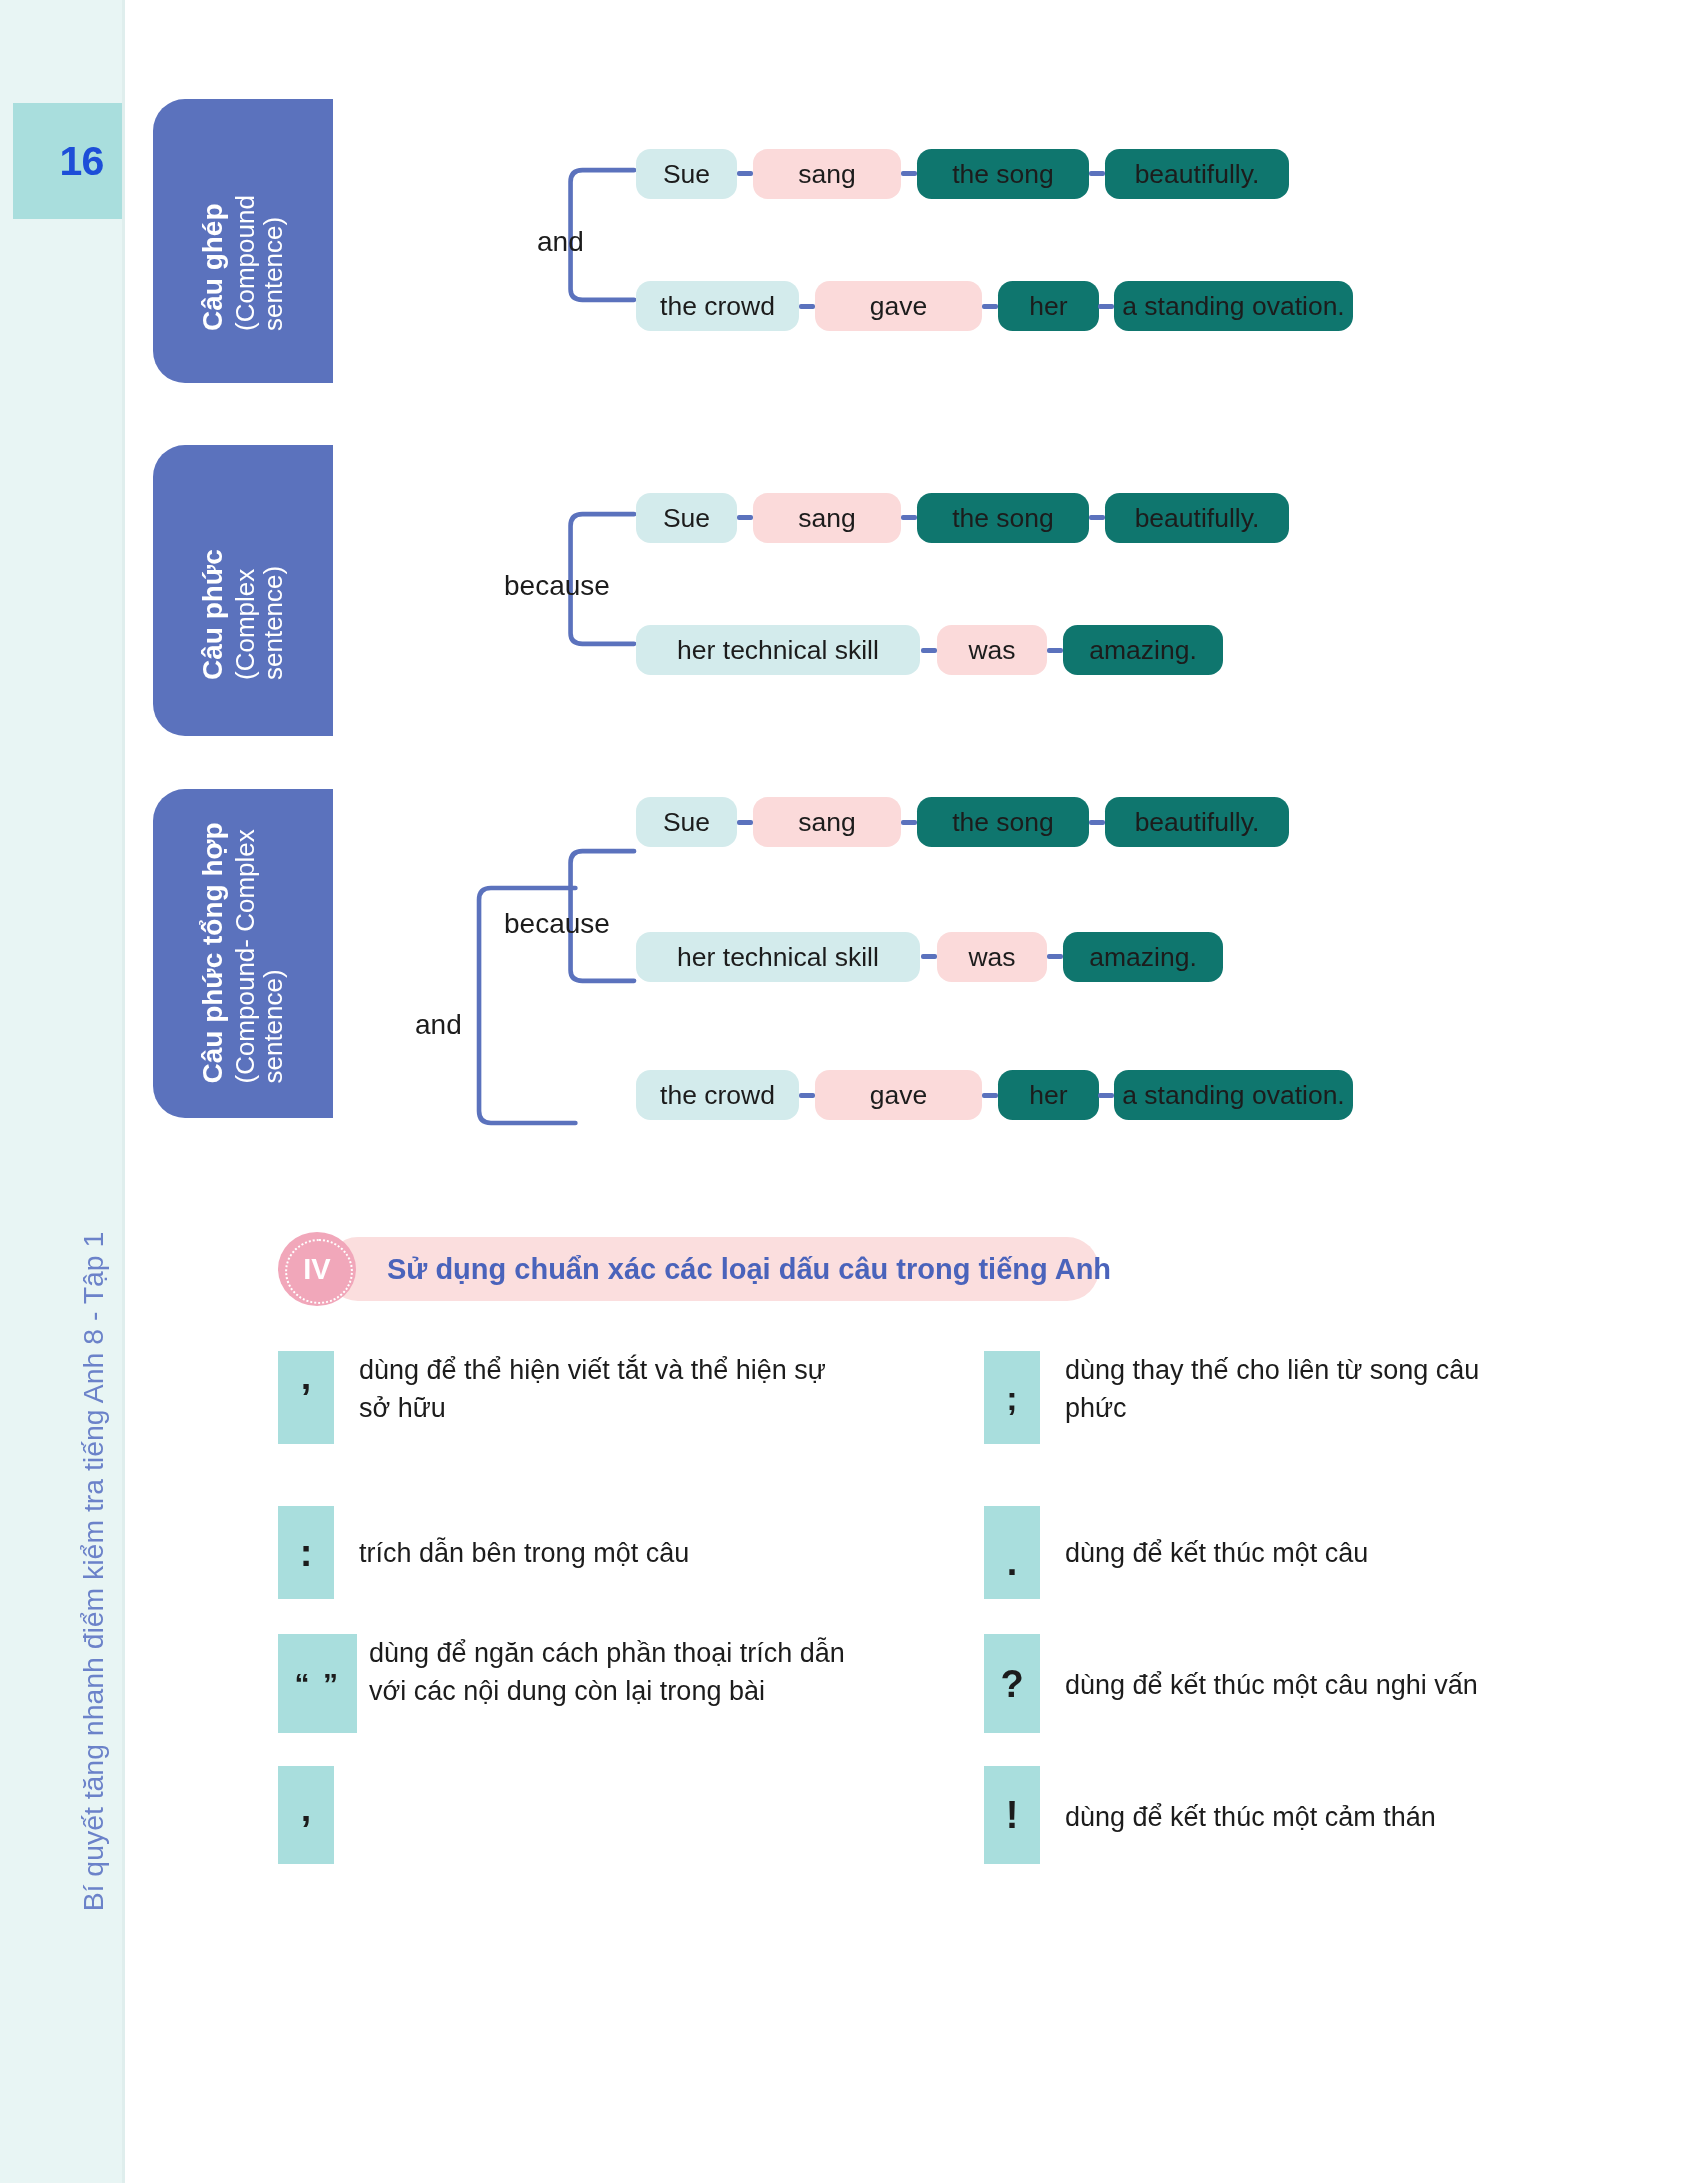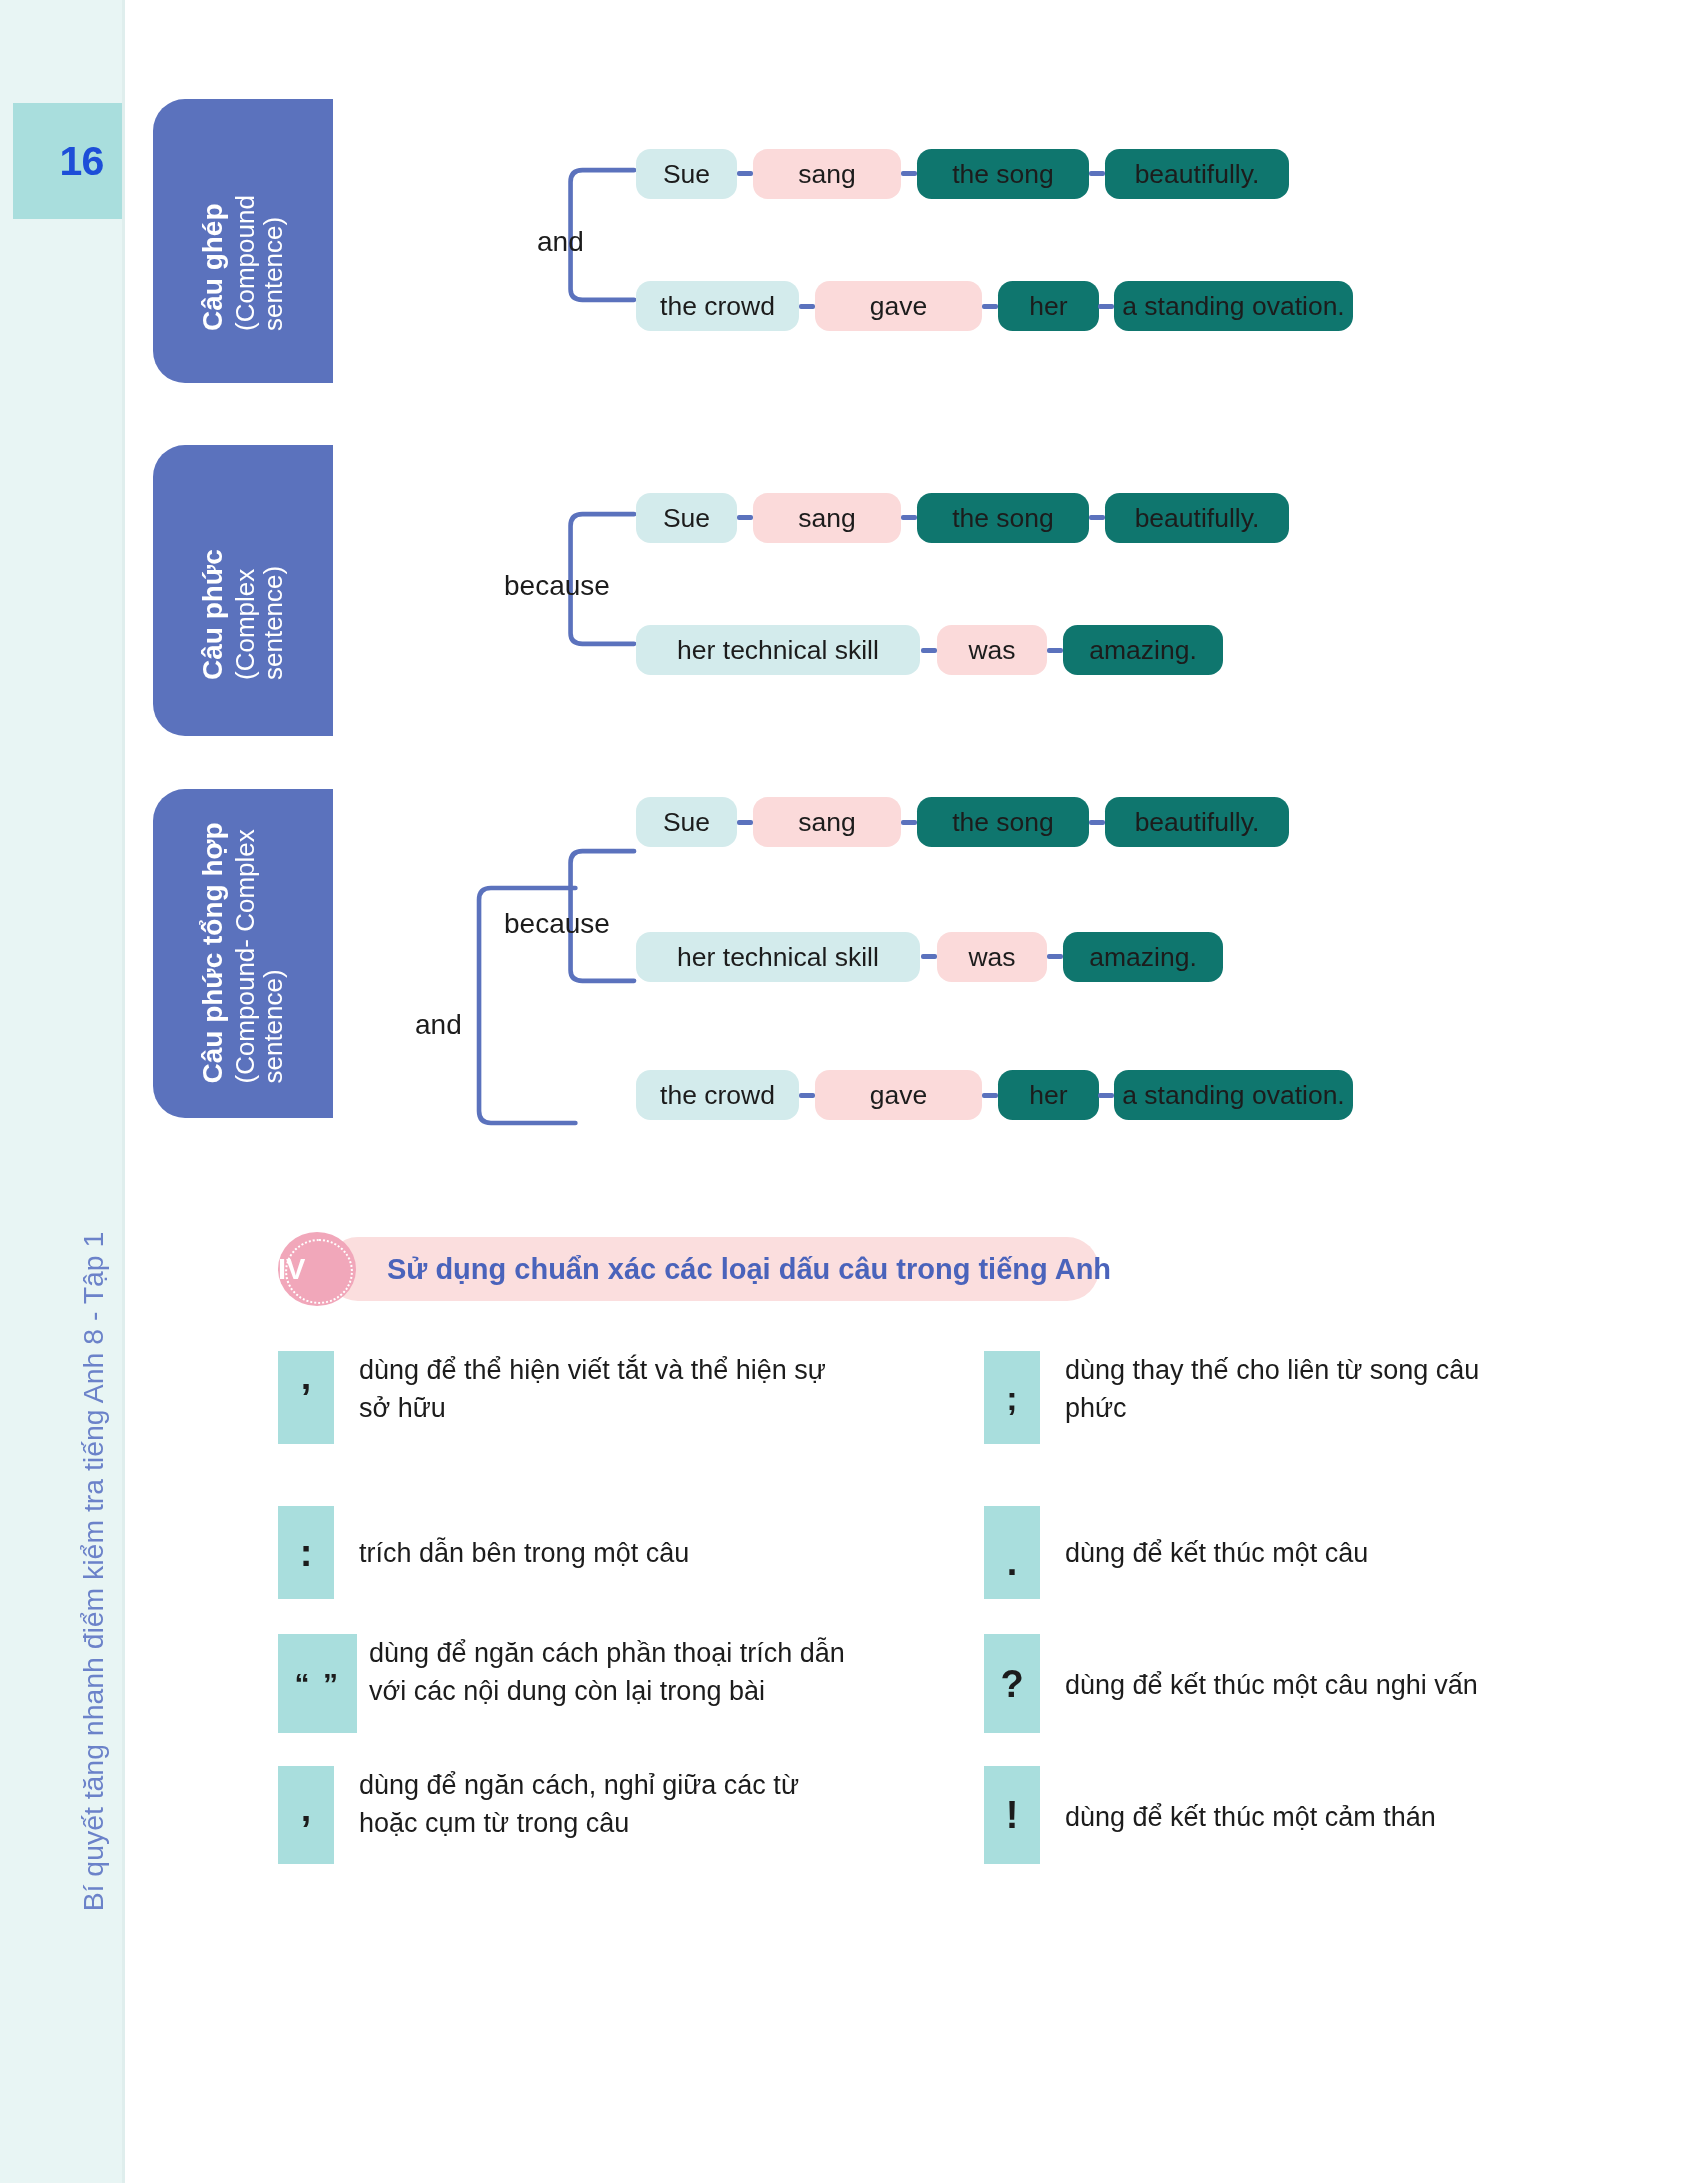--- a/index.html
+++ b/index.html
@@ -115,21 +115,21 @@
     position:absolute; left:48px; top:5.3px;
     width:773px; height:64px;
     background:#fbdede;
     border-radius:32px;
   }
   .sec-badge {
     position:absolute; left:0; top:0;
     width:78px; height:74px;
     border-radius:50%;
     background:#f1a7ba;
-    display:flex; align-items:center; 
+    display:flex; align-items:center; justify-content:center;
     color:#ffffff;
     font-size:29px;
     font-weight:bold;
   }
   .sec-badge::after {
     content:"";
     position:absolute; left:7.3px; top:6.6px;
     width:64px; height:61px;
     border-radius:50%;
     border:2.6px dotted #ffffff;
@@ -301,21 +301,20 @@
     <div class="punc-box" style="height:99px; width:79px;">
       <span class="punc-glyph quotes">“ ”</span>
     </div>
     <div class="punc-text" style="width:490px; margin-left:12px;">dùng để ngăn cách phần thoại trích dẫn với các nội dung còn lại trong bài</div>
   </div>
 
   <div class="punc" style="left:278px; top:1766px; width:595px;">
     <div class="punc-box" style="height:98px; align-items:flex-end; padding-bottom:14.6px;">
       <span class="punc-glyph">’</span>
     </div>
-    <div class="punc-text" style="width:490px;">dùng để ngăn cách, nghỉ giữa các từ hoặc cụm từ trong câu</div>
   </div>
 
   <div class="punc" style="left:984px; top:1351px; width:582px;">
     <div class="punc-box" style="height:93px;">
       <span class="punc-glyph small">;</span>
     </div>
     <div class="punc-text" style="width:437px;">dùng thay thế cho liên từ song câu phức</div>
   </div>
 
   <div class="punc" style="left:984px; top:1506px; width:582px;">

